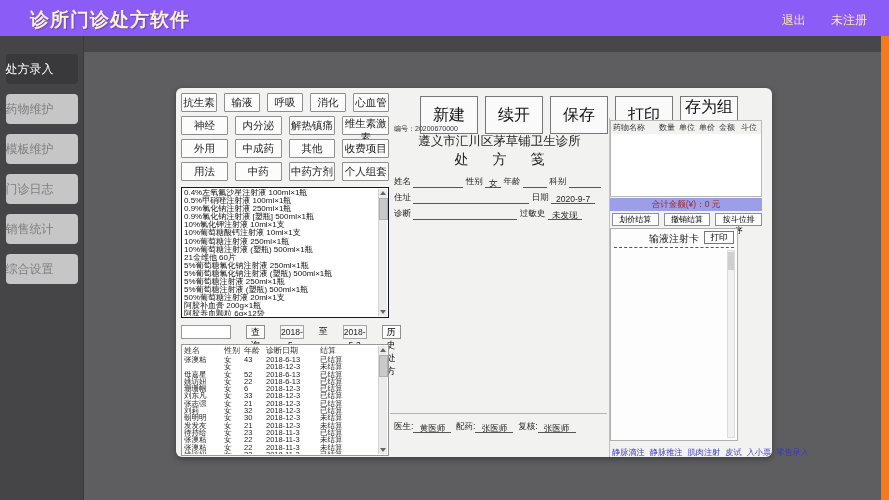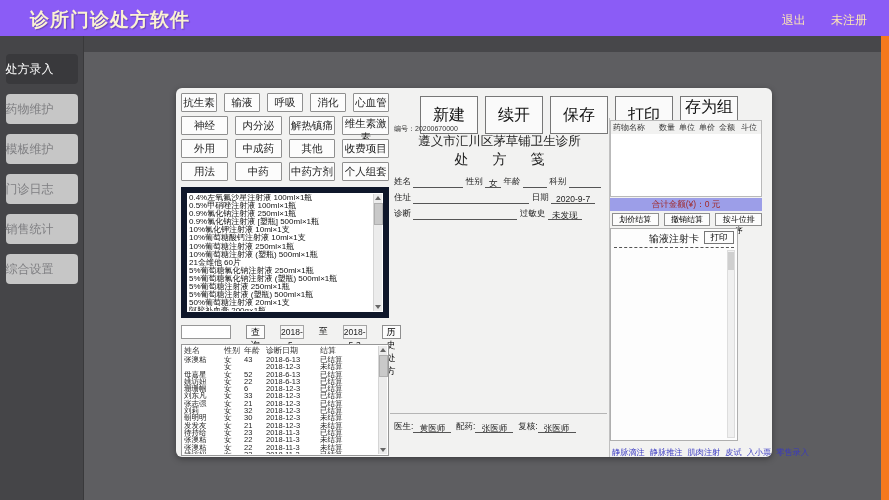--- a/index.html
+++ b/index.html
@@ -21,21 +21,21 @@
 
   
   .panel { position:absolute; left:176px; top:88px; width:596px; height:369px; background:#F2F2F1; border-radius:6px; box-shadow:0 2px 6px rgba(0,0,0,.35); }
 
   
   .cats { position:absolute; left:5px; top:5px; width:208px; }
   .cat-row { display:flex; gap:7px; margin-bottom:4px; }
   .cat-btn { flex:1; height:19px; font-size:10.5px; color:#222; background:#FCFCFC; border:1px solid #8F8F8F; border-radius:1px; cursor:pointer; padding:0; }
 
   
-  .medlist { position:absolute; left:5px; top:99px; width:208px; height:131px; background:#fff; border:6px solid #0f172a; }
+  .medlist { position:absolute; left:5px; top:99px; width:208px; height:131px; background:#fff; border:1px solid #0f172a; }
   .med-items { position:absolute; left:2px; top:1px; right:11px; bottom:1px; overflow:hidden; }
   .med-item { font-size:8px; line-height:8.1px; color:#111; white-space:nowrap; cursor:pointer; }
 
   
   .sbar { position:absolute; right:1px; top:1px; bottom:1px; width:9px; background:#ECECEC; border-left:1px solid #D5D5D5; }
   .sbar .tri-up { position:absolute; top:2px; left:1px; width:0; height:0; border-left:3px solid transparent; border-right:3px solid transparent; border-bottom:4px solid #666; }
   .sbar .tri-dn { position:absolute; bottom:2px; left:1px; width:0; height:0; border-left:3px solid transparent; border-right:3px solid transparent; border-top:4px solid #666; }
   .sbar .thumb { position:absolute; left:0; top:9px; width:9px; height:22px; background:#C9C9C9; border:1px solid #AFAFAF; }
 
   

